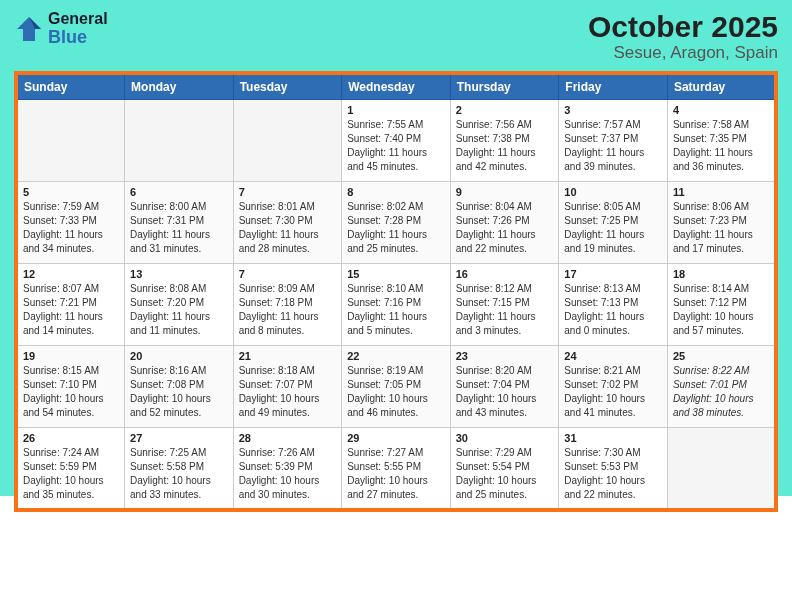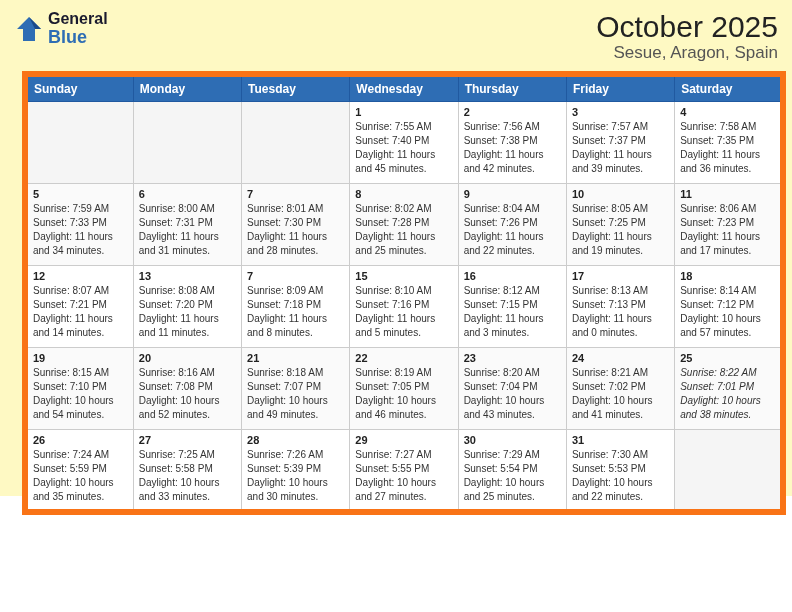--- a/index.html
+++ b/index.html
@@ -6,21 +6,21 @@
     body {
       font-family: Arial, sans-serif;
       background: #fff;
       width: 792px;
       height: 612px;
       overflow: hidden;
     }
     .page {
       width: 792px;
       height: 496px;
-      background: #fef9c3;
+      background: #5eead4;
       padding: 10px 14px 10px 14px;
     }
     .header {
       display: flex;
       justify-content: space-between;
       align-items: flex-start;
       margin-bottom: 8px;
     }
     .logo {
       display: flex;
@@ -29,33 +29,32 @@
     }
     .logo-icon {
       width: 30px;
       height: 30px;
     }
     .title-block {
       text-align: right;
     }
     .month-title {
       font-size: 30px;
-      font-weight: normal;
+      font-weight: bold;
       color: #222;
       line-height: 1.1;
     }
     .subtitle {
       font-size: 17px;
       color: #555;
     }
     .calendar {
       width: 100%;
       border-collapse: collapse;
-      border: 6px solid #f97316;
-      margin-left: 8px;
+      border: 4px solid #f97316;
     }
     .calendar th {
       background: #2e6db4;
       color: #fff;
       font-size: 12px;
       font-weight: bold;
       text-align: left;
       padding: 5px 6px;
       border: 1px solid #2059a0;
       width: calc(100% / 7);

